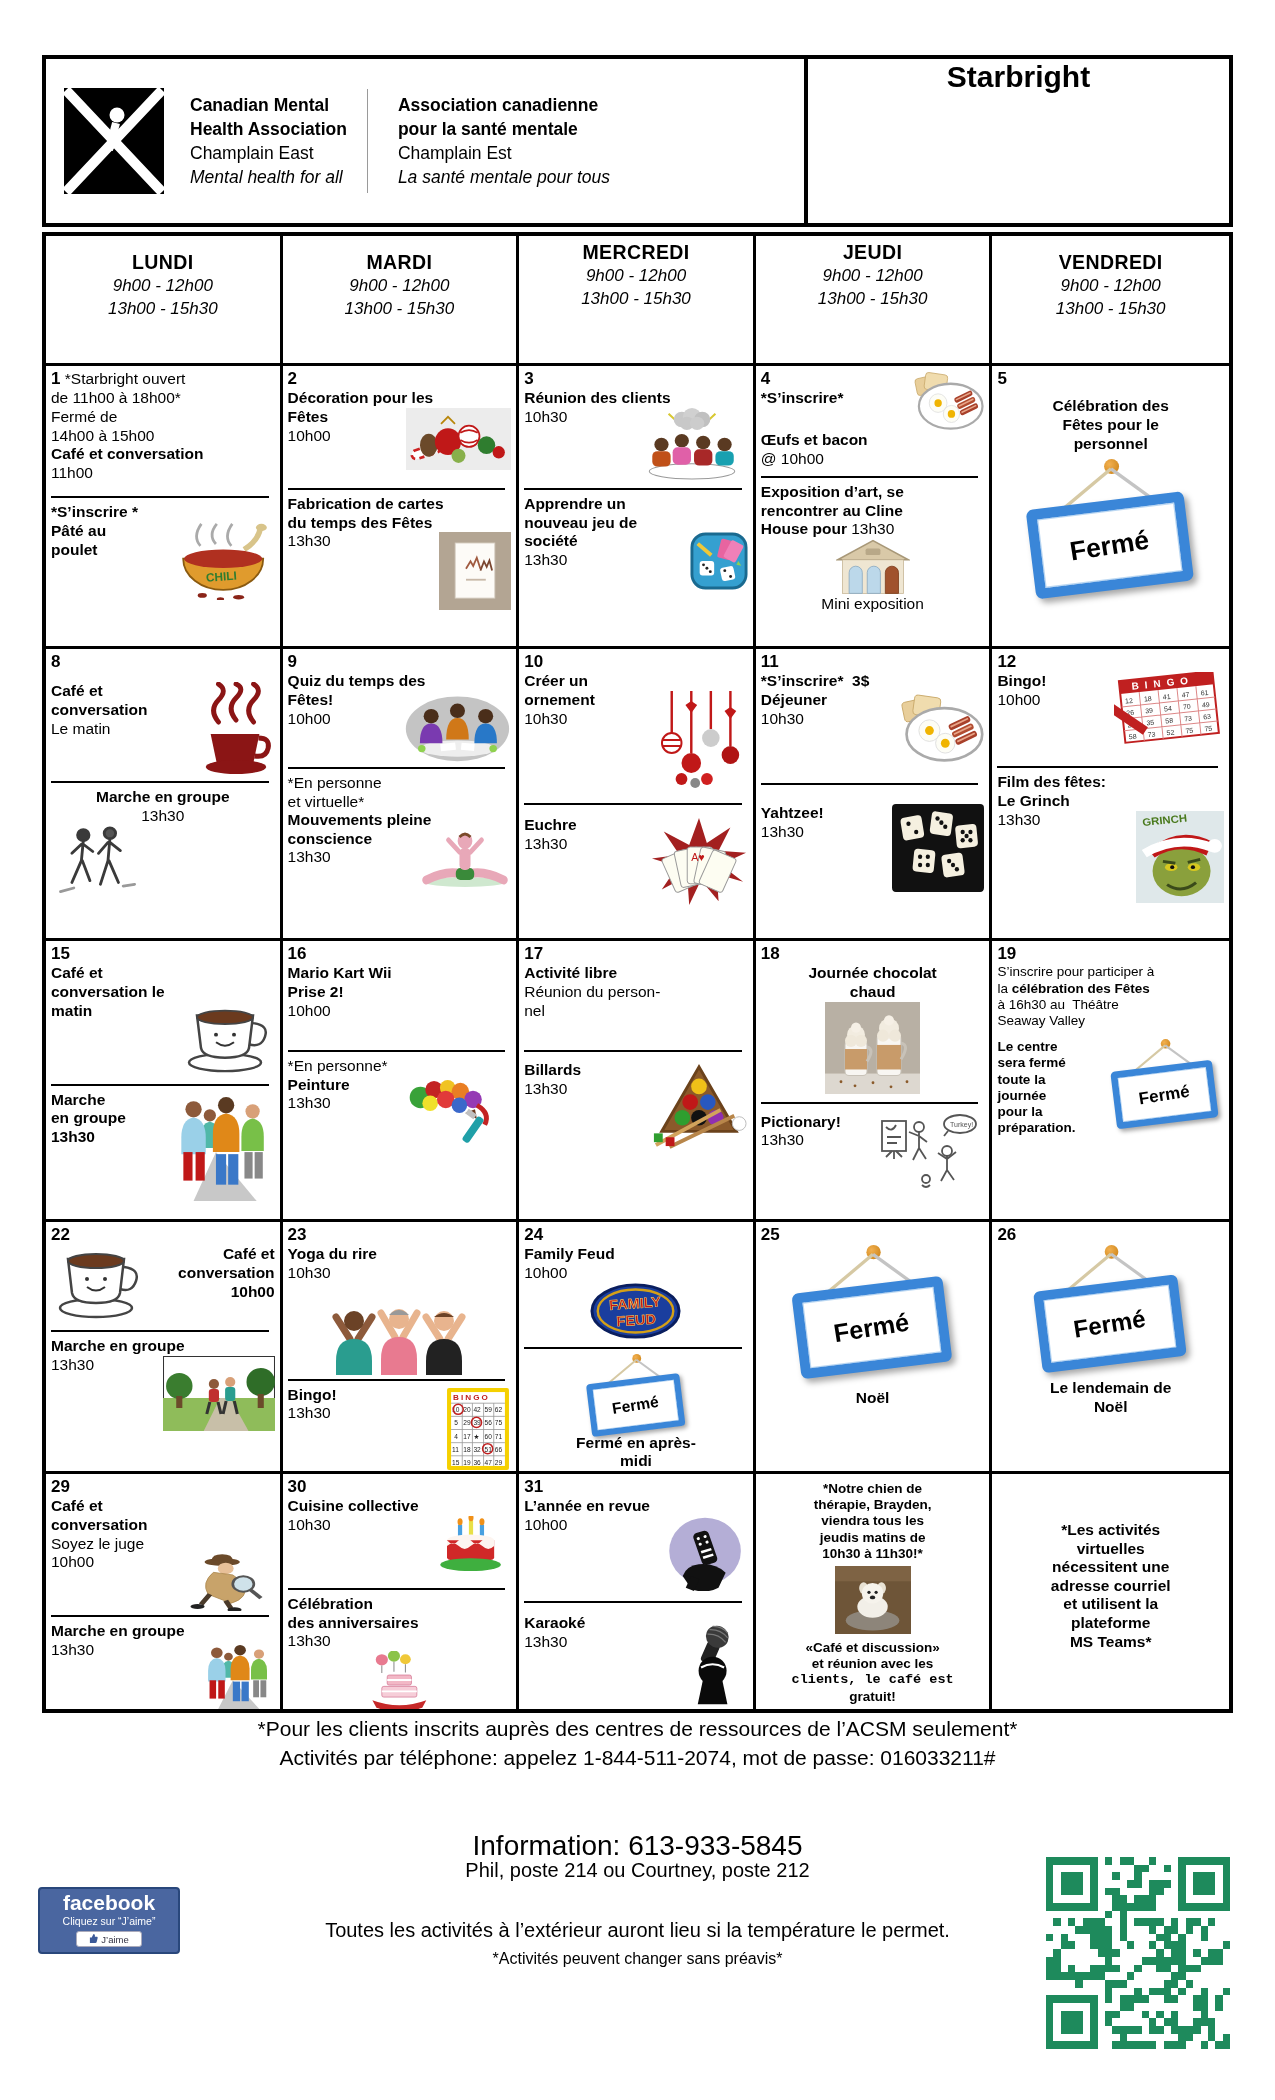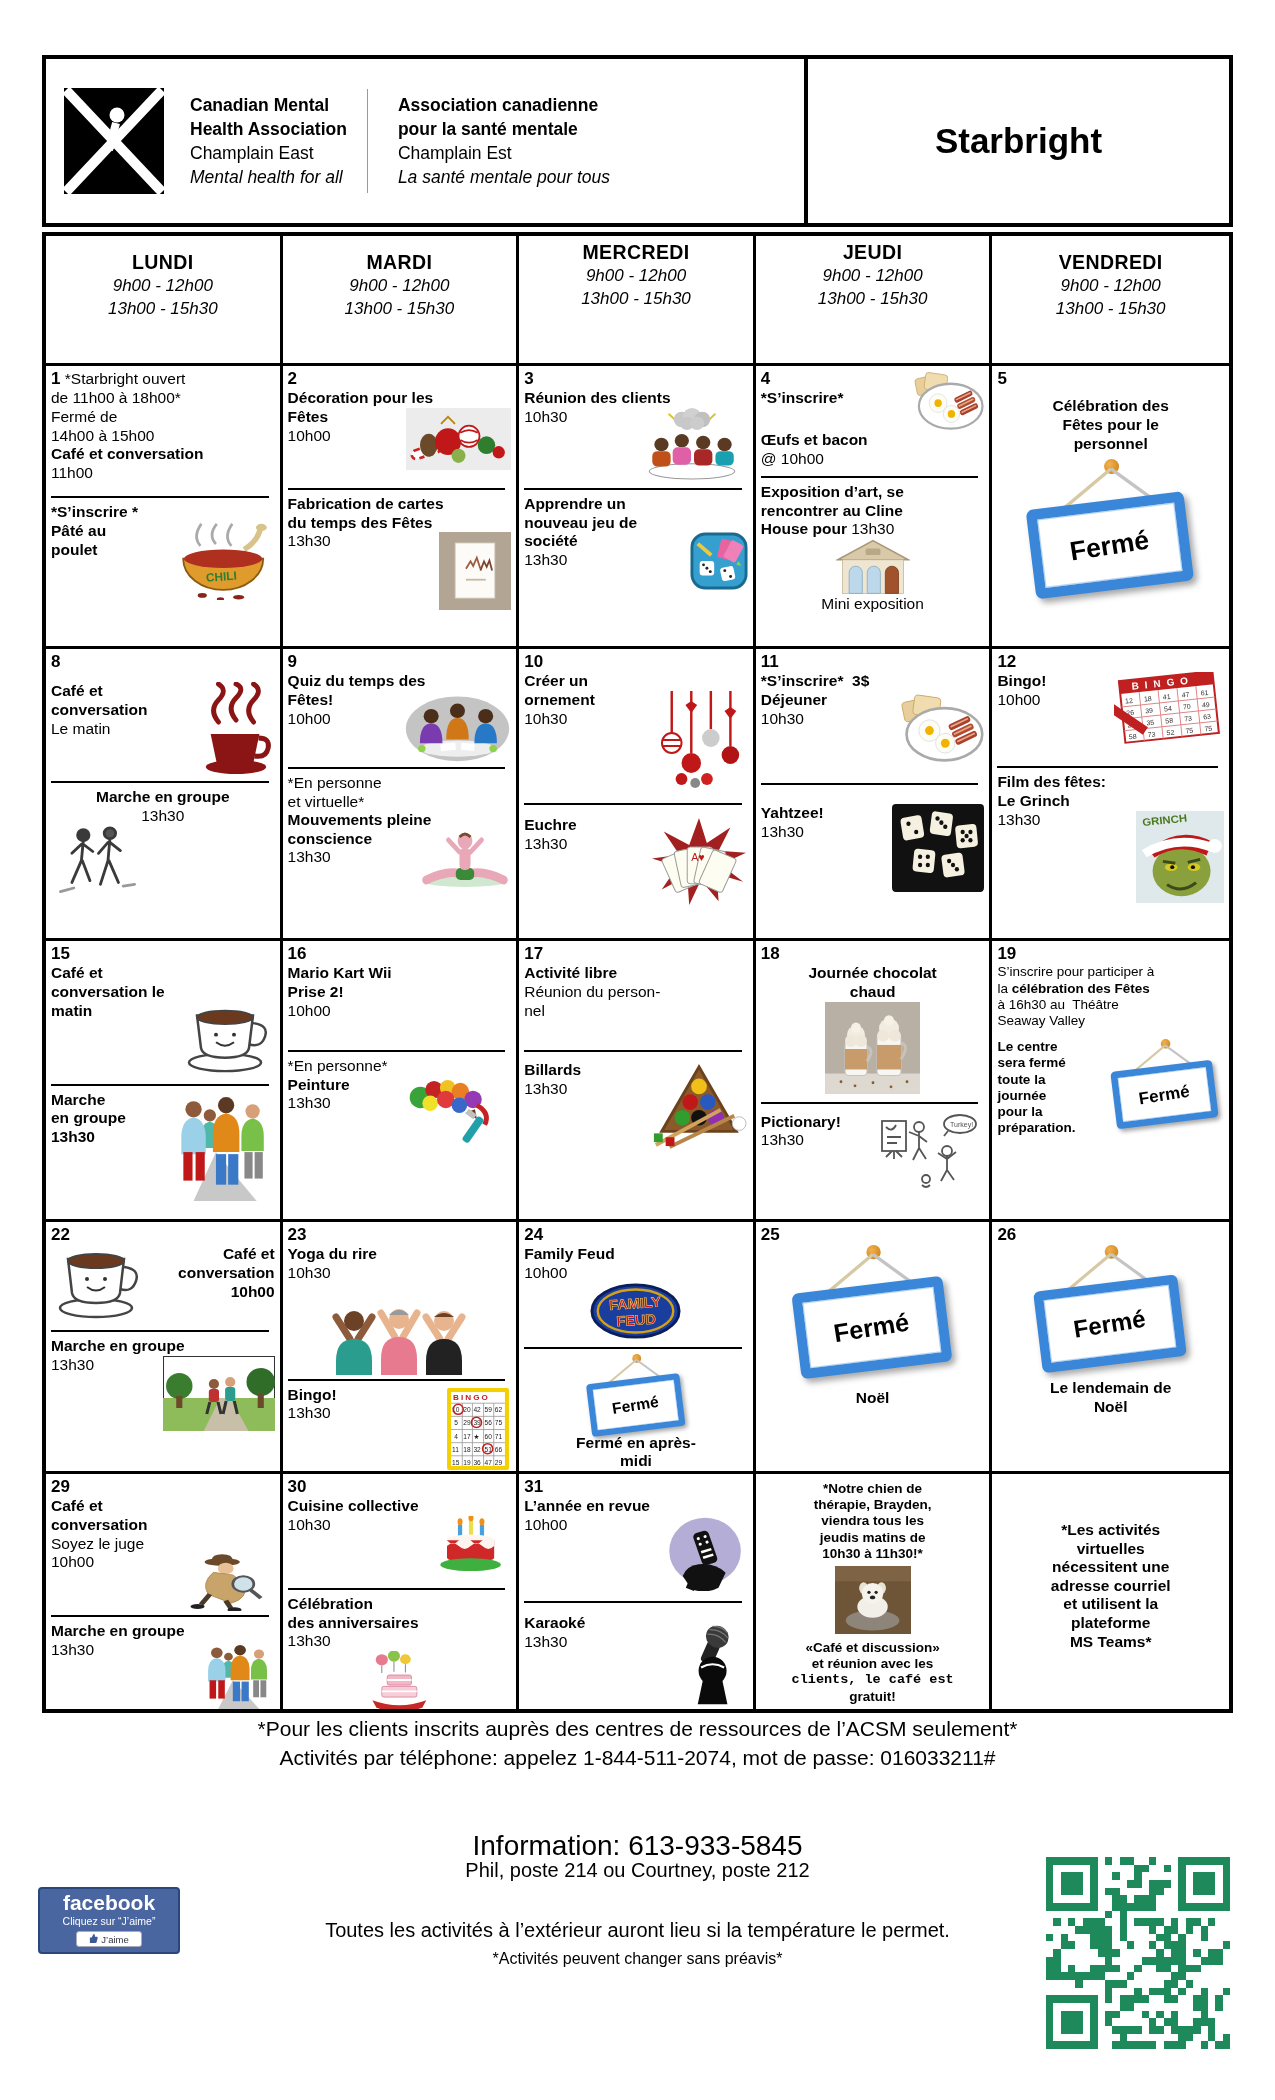--- a/index.html
+++ b/index.html
@@ -9,22 +9,22 @@
 
   
   .hdr{position:absolute;left:42px;top:55px;width:1191px;height:172px;border:4px solid #000;display:flex;}
   .hdr-left{width:762px;border-right:4px solid #000;display:flex;align-items:center;padding:8px 8px 8px 18px;gap:16px;}
   .logo{width:100px;height:106px;flex:0 0 auto;}
   .logo svg{display:block;width:100%;height:100%;}
   .org{font-size:17.5px;line-height:1.38;white-space:nowrap;margin-left:10px;}
   .ob{font-weight:bold;}
   .oi{font-style:italic;}
   .vline{width:1px;height:104px;background:#9a9a9a;margin:0 4px;flex:0 0 auto;}
-  .hdr-right{flex:1;display:flex;flex-direction:column;justify-content:center;text-align:center;
-             font-weight:bold;font-size:35px;line-height:1.22;gap:16px;}
+  .hdr-right{flex:1;display:flex;flex-direction:row;justify-content:center;text-align:center;
+             font-weight:bold;font-size:30px;line-height:1.22;gap:16px;}
 
   
   .cal{position:absolute;left:42px;top:232px;width:1191px;border:4px solid #000;display:grid;
        grid-template-columns:repeat(5,1fr);grid-template-rows:130px 283px 292px 281px 252px 235px;}
   .cal>div{border-right:3px solid #000;border-bottom:3px solid #000;}
   .cal>div:nth-child(5n){border-right:none;}
   .cal>div:nth-child(n+26){border-bottom:none;}
   .hcell{text-align:center;padding-top:15px;}
   .hcell.up{padding-top:5px;}
   .dname{font-size:19.5px;font-weight:bold;letter-spacing:.4px;}

